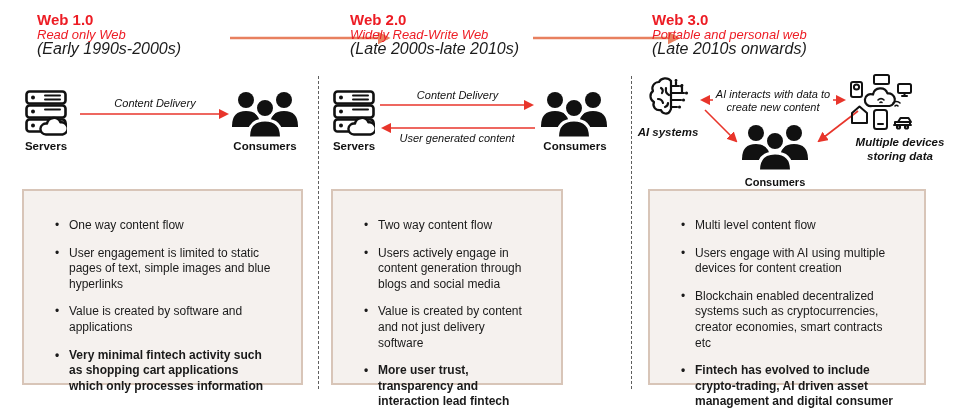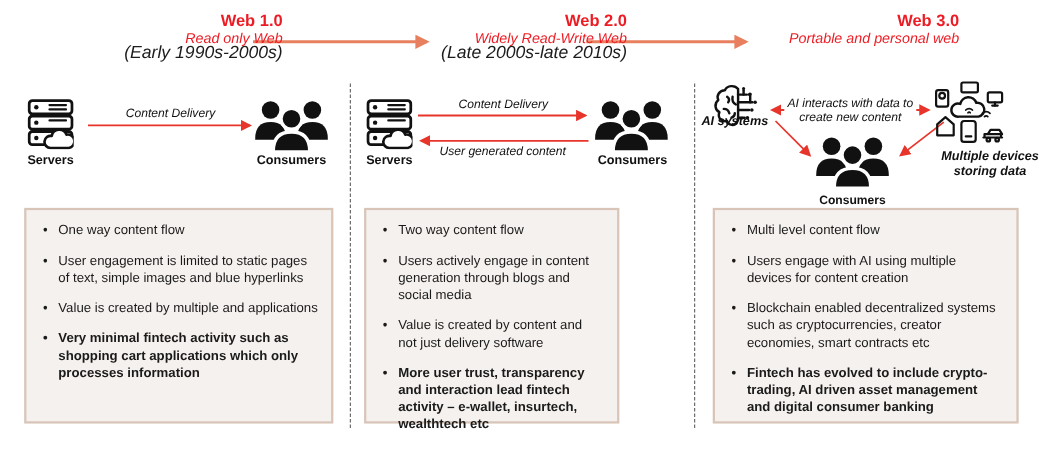--- a/index.html
+++ b/index.html
@@ -1,20 +1,20 @@
 <!DOCTYPE html>
 <html style="--title-red: #ed1c24; --header-arrow: #e8805f; --diagram-arrow: #e8352b; --box-bg: #f5f1ee; --box-border: #d8c5b8;"><head>
 <meta charset="utf-8">
 <style>
   html,body { margin:0; padding:0; background:#fff; }
   body { font-family:"Liberation Sans", sans-serif; color:#111; }
   .stage { position:relative; width:963px; height:408px; background:#fff; overflow:hidden; }
 
   
-  .hdr { position:absolute; top:13px; width:220px; text-align:right; line-height:14.5px; }
+  .hdr { position:absolute; top:13px; width:220px; text-align:left; line-height:14.5px; }
   .hdr-title  { font-size:15px; font-weight:700; color:var(--title-red,#ed1c24); }
   .hdr-sub    { font-size:13px; font-weight:400; font-style:italic; color:var(--title-red,#ed1c24); }
   .hdr-period { font-size:16px; font-style:italic; color:#1c1c1c; }
 
   
   .divider { position:absolute; top:76px; height:313px; width:0; border-left:1.5px dashed #5f5f5f; }
 
   
   .icon { position:absolute; }
   .lbl { position:absolute; font-size:11.5px; font-weight:700; text-align:center; color:#111; }
@@ -25,21 +25,21 @@
   .arrows { position:absolute; left:0; top:0; }
   .a-salmon { stroke:var(--header-arrow,#e8805f); stroke-width:2.6; fill:none; }
   .a-red    { stroke:var(--diagram-arrow,#e8352b); stroke-width:1.6; fill:none; }
   #mk-salmon path { fill:var(--header-arrow,#e8805f); }
   #mk-red path    { fill:var(--diagram-arrow,#e8352b); }
 
   
   .box { position:absolute; top:189px; height:196px; box-sizing:border-box;
          background:var(--box-bg,#f5f1ee); border:2px solid var(--box-border,#d8c5b8);
          padding:11px 12px 8px 10px; }
-  .box ul { margin:0; padding:0; list-style:none; }
+  .box ul { margin:16px; padding:0; list-style:none; }
   .box li { position:relative; padding-left:19px; margin-bottom:12px;
             font-size:12px; line-height:15.6px; color:#1a1a1a; }
   .box li:last-child { margin-bottom:0; }
   .box li::before { content:"•"; position:absolute; left:5px; top:0; }
   .box li.bold { font-weight:700; }
 </style>
 </head>
 <body>
 
 <div class="stage">
@@ -69,20 +69,21 @@
     <div class="hdr-period">(Early 1990s-2000s)</div>
   </div>
   <div class="hdr" style="left:350px">
     <div class="hdr-title">Web 2.0</div>
     <div class="hdr-sub">Widely Read-Write Web</div>
     <div class="hdr-period">(Late 2000s-late 2010s)</div>
   </div>
   <div class="hdr" style="left:652px">
     <div class="hdr-title">Web 3.0</div>
     <div class="hdr-sub">Portable and personal web</div>
+    <div class="hdr-period">(Late 2010s onwards)</div>
   </div>
 
   <div class="divider" style="left:318px"></div>
   <div class="divider" style="left:631px"></div>
 
   <div class="icon" style="left:25px;top:90px">
     <svg width="42" height="46" viewBox="0 0 42 46">
       <g fill="#fff" stroke="#111" stroke-width="2.6" stroke-linejoin="round">
         <rect x="1.5" y="1.5" width="39" height="12" rx="3"></rect>
         <rect x="1.5" y="15.5" width="39" height="12" rx="3"></rect>
@@ -169,21 +170,21 @@
       <path d="M23 24 h10"></path>
         <circle cx="35.5" cy="24" r="1.6" fill="#111" stroke="none"></circle>
       <path d="M23 31 h6"></path>
         <circle cx="31.5" cy="31" r="1.6" fill="#111" stroke="none"></circle>
       <path d="M28 10 v-4"></path>
         <circle cx="28" cy="4.5" r="1.4" fill="#111" stroke="none"></circle>
       <path d="M34 17 v-6"></path>
         <circle cx="34" cy="9.5" r="1.4" fill="#111" stroke="none"></circle>
     </svg>
   </div>
-  <div class="lbl it" style="left:627px;top:105px;width:82px">AI systems</div>
+  <div class="lbl it" style="left:627px;top:126px;width:82px">AI systems</div>
 
   <div class="alabel" style="left:707px;top:88px;width:132px;line-height:12.5px;z-index:3">
     <span class="bgw">AI interacts with data to</span><br>
     <span class="bgw">create new content</span>
   </div>
 
   <div class="icon" style="left:849px;top:73px">
     <svg width="64" height="58" viewBox="0 0 64 58" fill="none" stroke="#111" stroke-width="2" stroke-linejoin="round" stroke-linecap="round">
       <rect x="25" y="2" width="15" height="9" rx="1.5"></rect>
       <rect x="49" y="11" width="13" height="9" rx="1.5"></rect>
@@ -217,21 +218,21 @@
           <path d="M17.5 46 q0 -17 16.5 -17 t16.5 17 l0 1 h-33 z"></path>
       </g>
     </svg>
   </div>
   <div class="lbl" style="left:738px;top:176px;width:74px;font-size:11px">Consumers</div>
 
   <div class="box" style="left:22px;width:281px">
     <ul>
         <li>One way content flow</li>
         <li>User engagement is limited to static pages of text, simple images and blue hyperlinks</li>
-        <li>Value is created by multiple and applications</li>
+        <li>Value is created by software and applications</li>
         <li class="bold">Very minimal fintech activity such as shopping cart applications which only processes information</li>
       </ul>
   </div>
   <div class="box" style="left:331px;width:232px">
     <ul>
         <li>Two way content flow</li>
         <li>Users actively engage in content generation through blogs and social media</li>
         <li>Value is created by content and not just delivery software</li>
         <li class="bold">More user trust, transparency and interaction lead fintech activity – e-wallet, insurtech, wealthtech etc</li>
       </ul>

